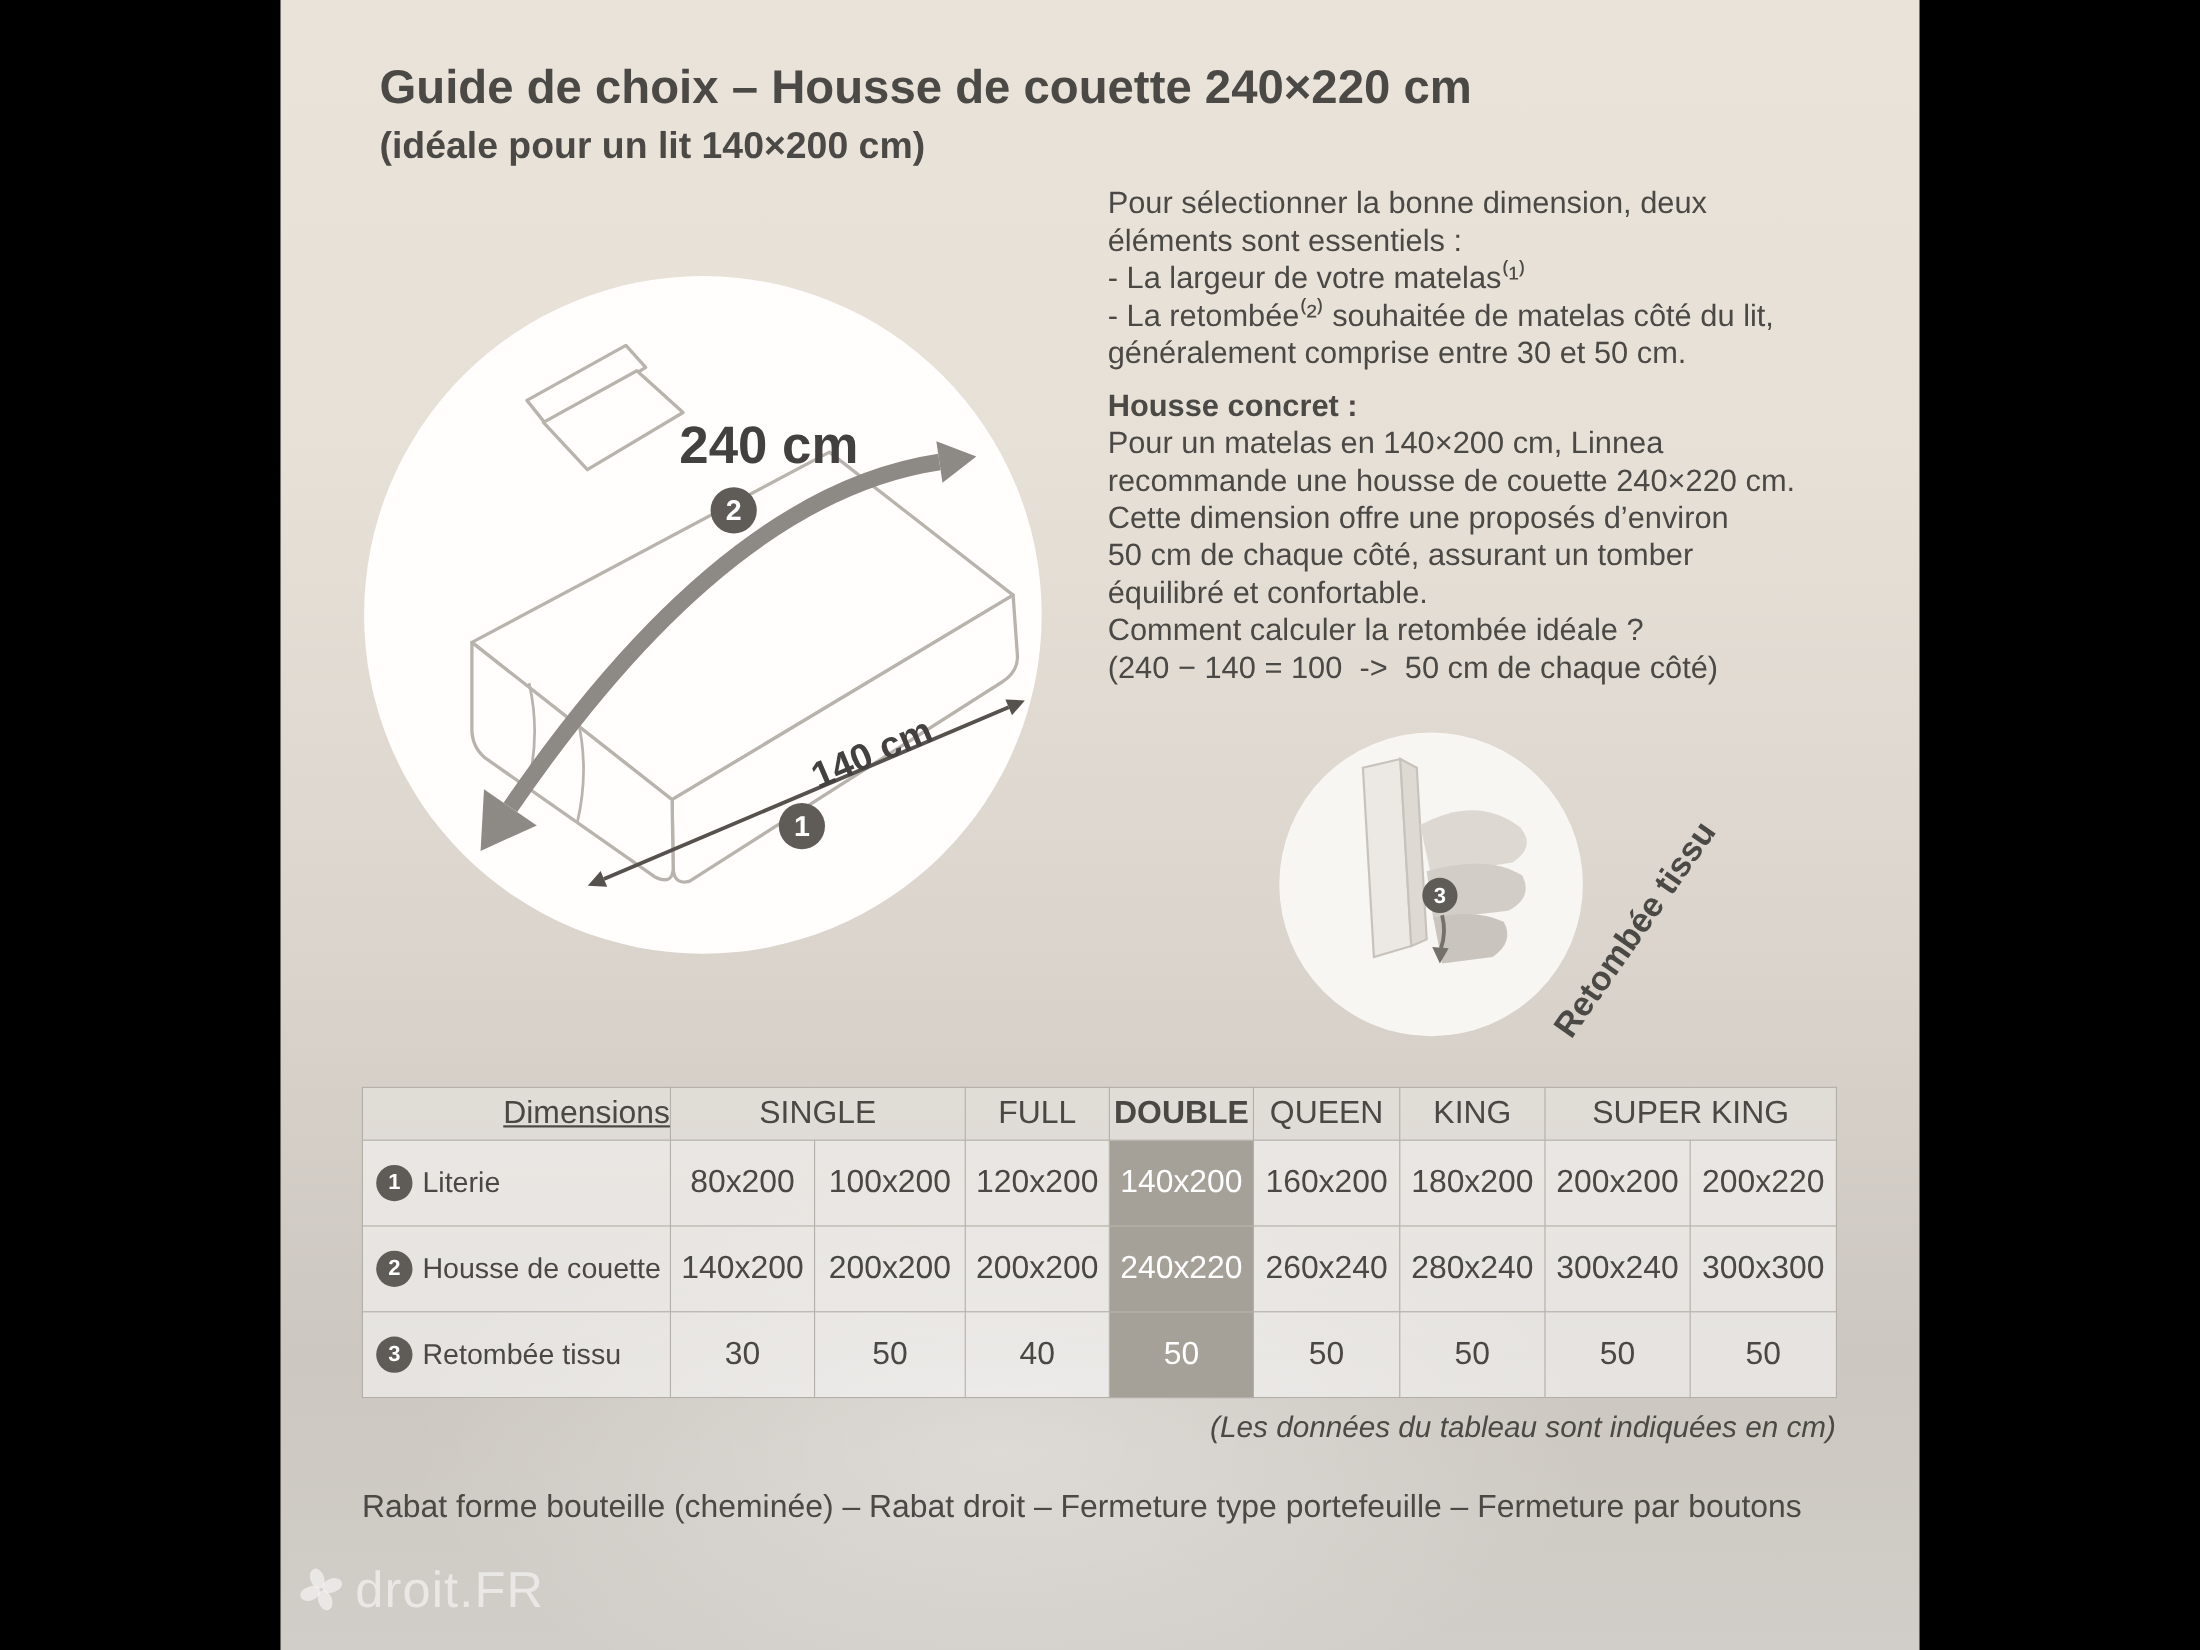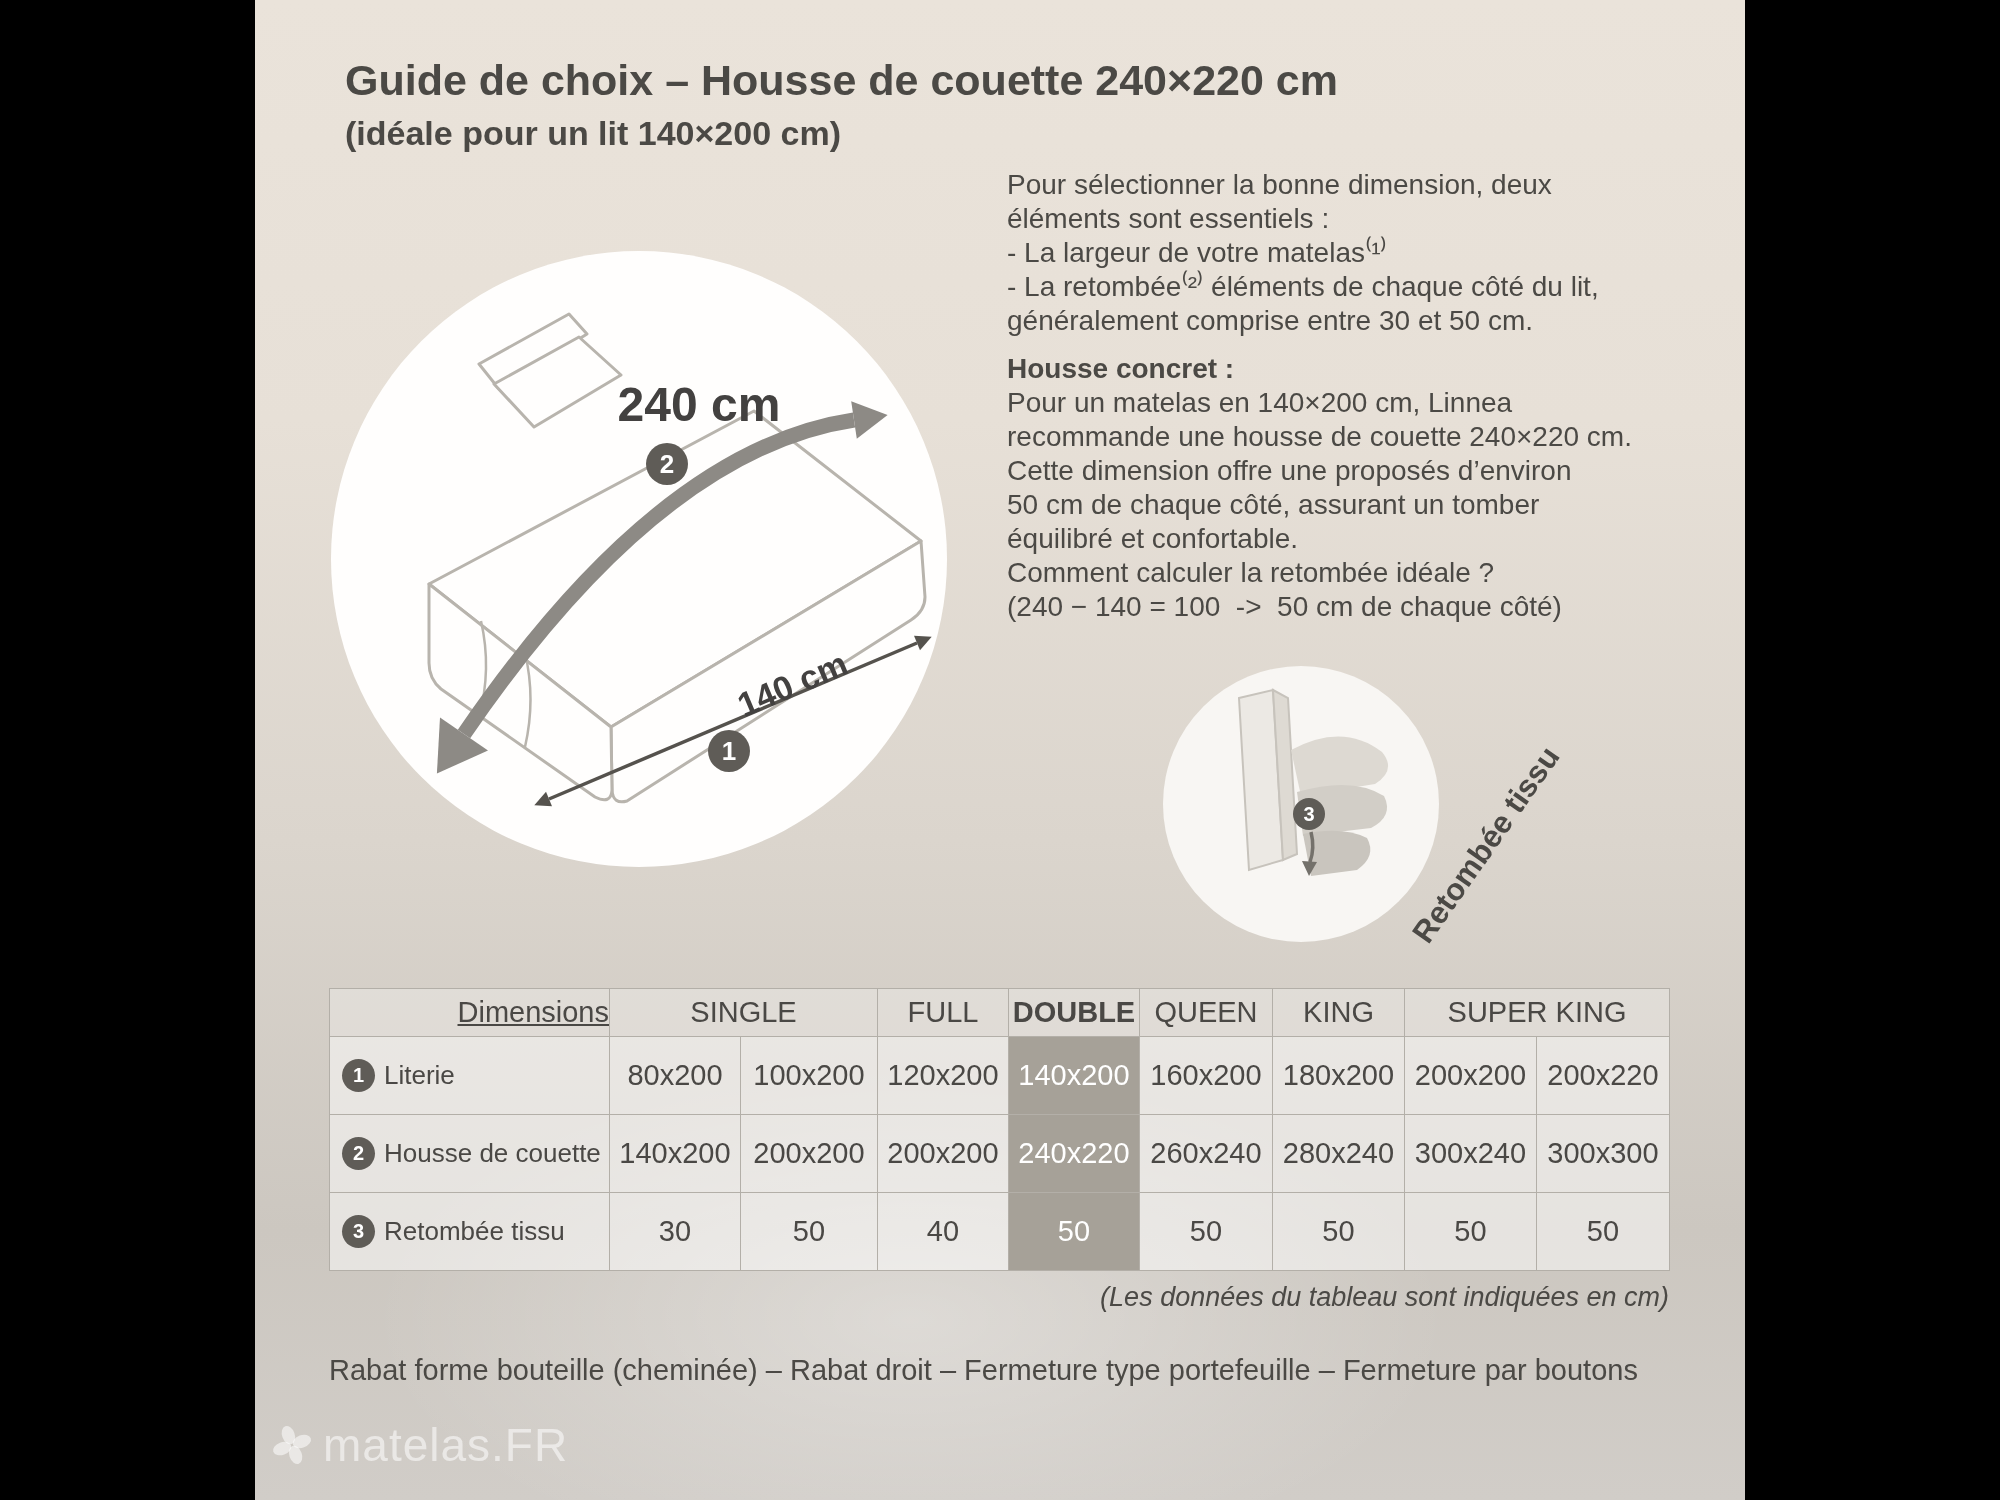--- a/index.html
+++ b/index.html
@@ -104,21 +104,21 @@
     <g>
       <circle cx="400" cy="502" r="21" fill="#5f5c57"></circle>
       <text x="400" y="511" class="svg-badge">1</text>
     </g>
   </svg>
 
   <div class="abs text-col">
     <div class="tline">Pour sélectionner la bonne dimension, deux</div>
     <div class="tline">éléments sont essentiels :</div>
     <div class="tline">- La largeur de votre matelas⁽¹⁾</div>
-    <div class="tline">- La retombée⁽²⁾ éléments de chaque côté du lit,</div>
+    <div class="tline">- La retombée⁽²⁾ souhaitée de matelas côté du lit,</div>
     <div class="tline">généralement comprise entre 30 et 50 cm.</div>
     <div class="tline heading">Housse concret :</div>
     <div class="tline">Pour un matelas en 140×200 cm, Linnea</div>
     <div class="tline">recommande une housse de couette 240×220 cm.</div>
     <div class="tline">Cette dimension offre une proposés d’environ</div>
     <div class="tline">50 cm de chaque côté, assurant un tomber</div>
     <div class="tline">équilibré et confortable.</div>
     <div class="tline">Comment calculer la retombée idéale ?</div>
     <div class="tline">(240 − 140 = 100  -&gt;  50 cm de chaque côté)</div>
   </div>
@@ -225,16 +225,16 @@
 
   <div class="abs watermark">
     <svg width="42" height="42" viewBox="0 0 40 40">
       <g fill="rgba(255,255,255,0.55)" transform="rotate(-20 20 20)">
         <ellipse cx="20" cy="10" rx="6" ry="9"></ellipse>
         <ellipse cx="30" cy="20" rx="9" ry="6"></ellipse>
         <ellipse cx="20" cy="30" rx="6" ry="9"></ellipse>
         <ellipse cx="10" cy="20" rx="9" ry="6"></ellipse>
       </g>
     </svg>
-    <span>matelas.FR</span>
+    <span>droit.FR</span>
   </div>
 
 </div>
 
 </body></html>

